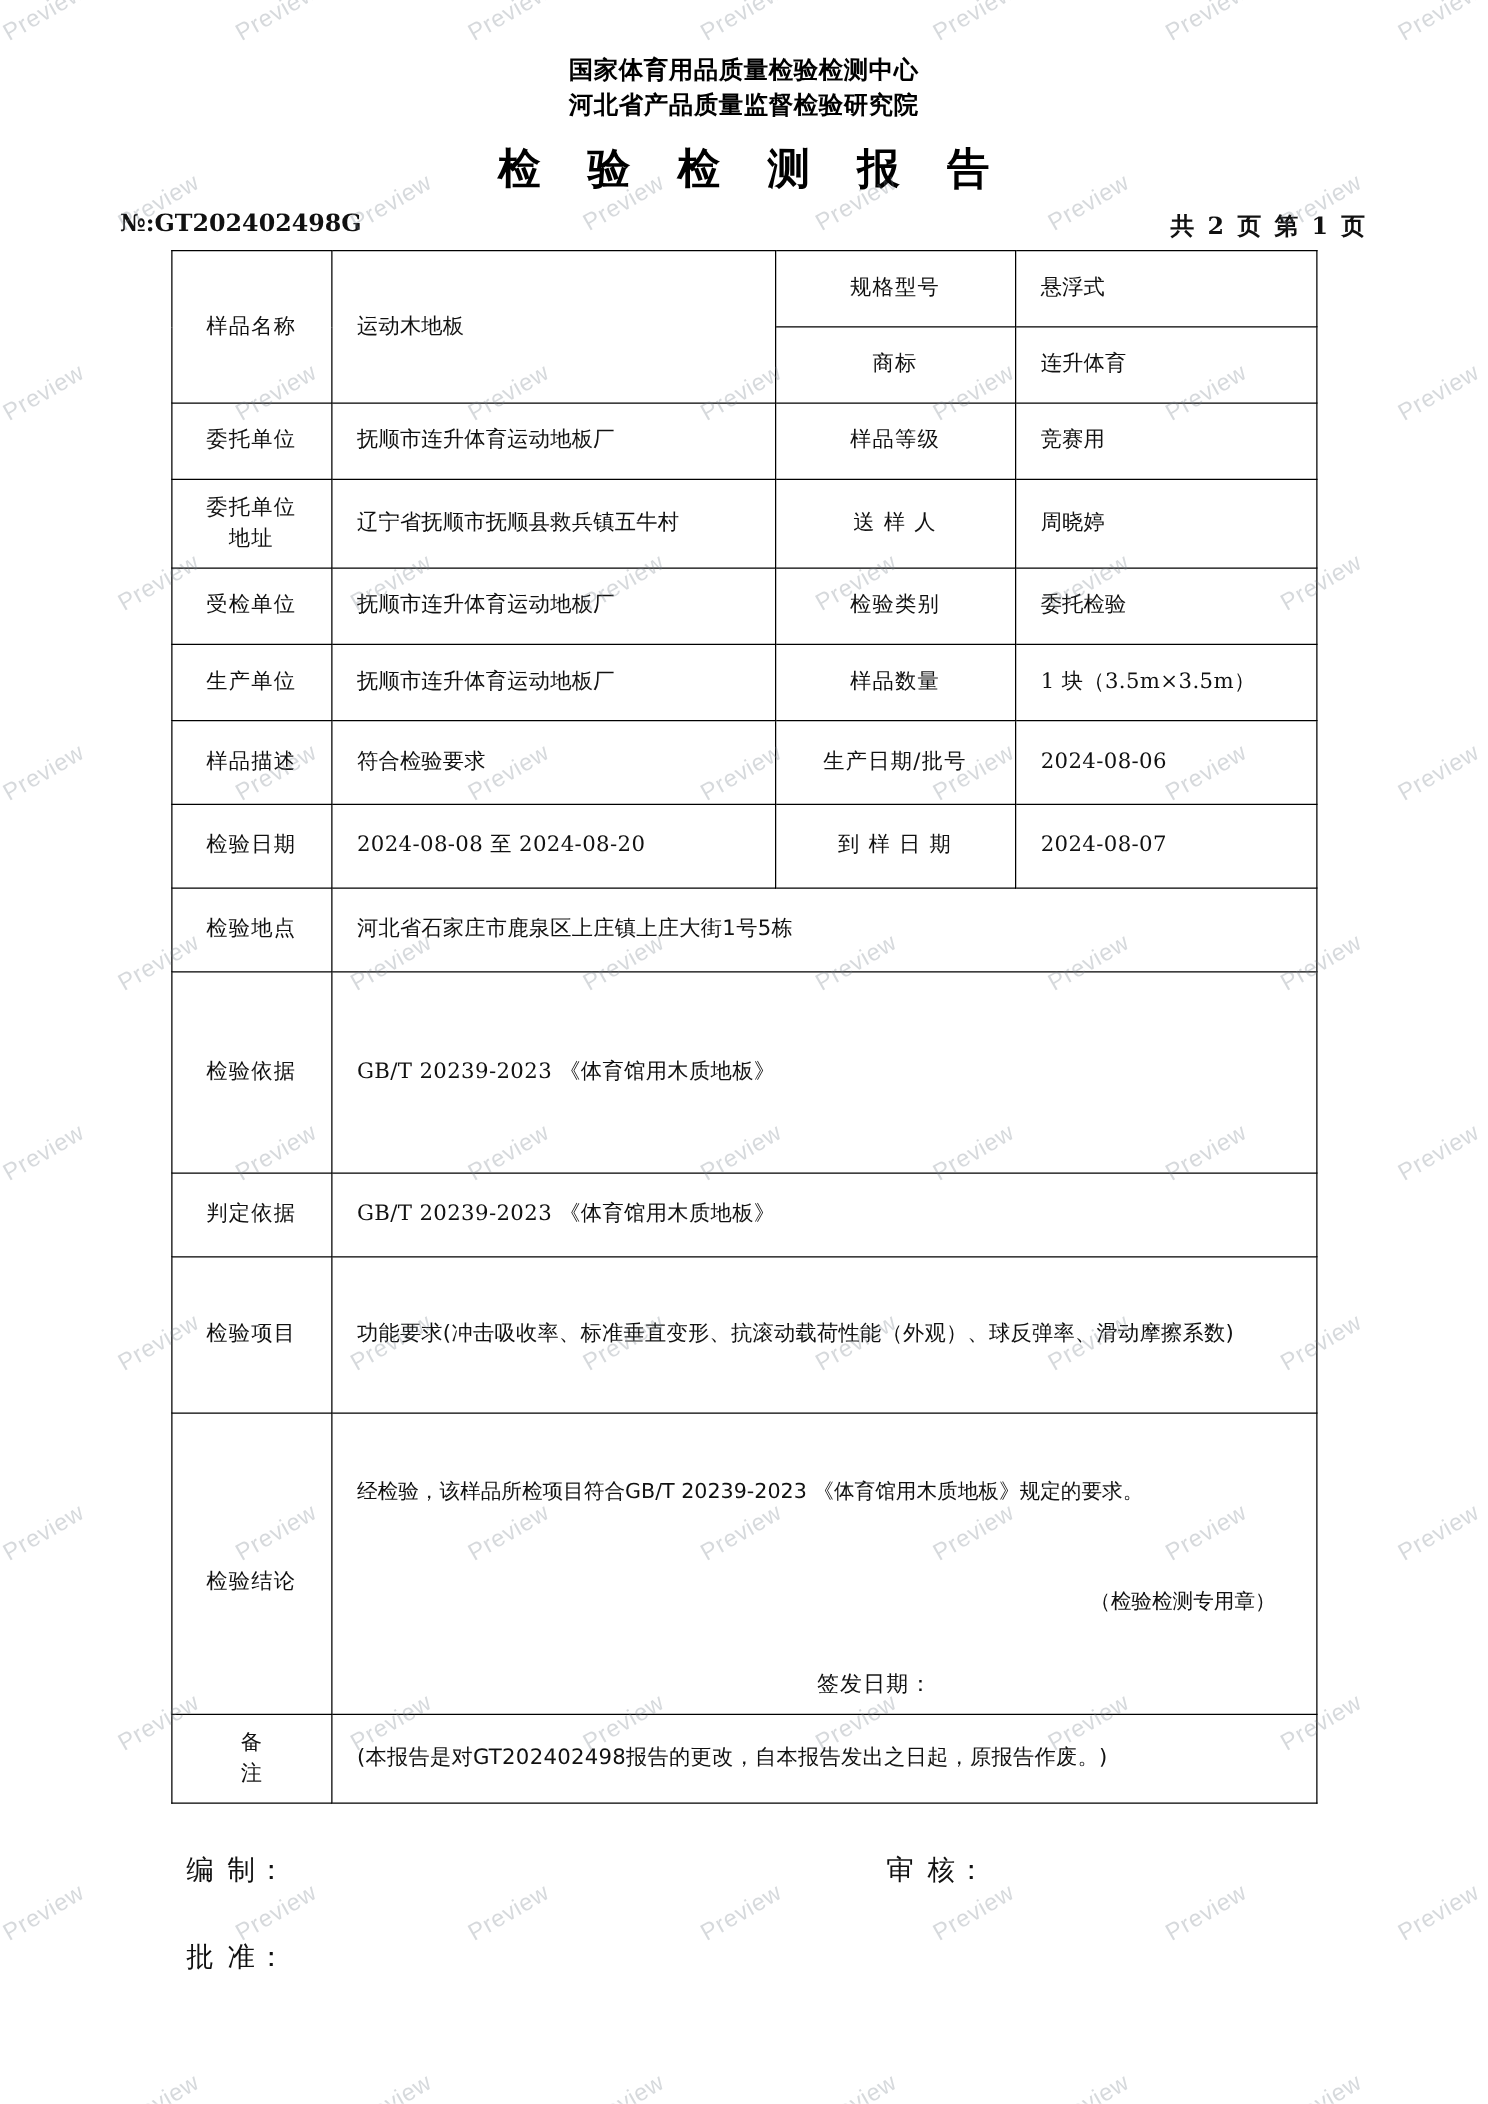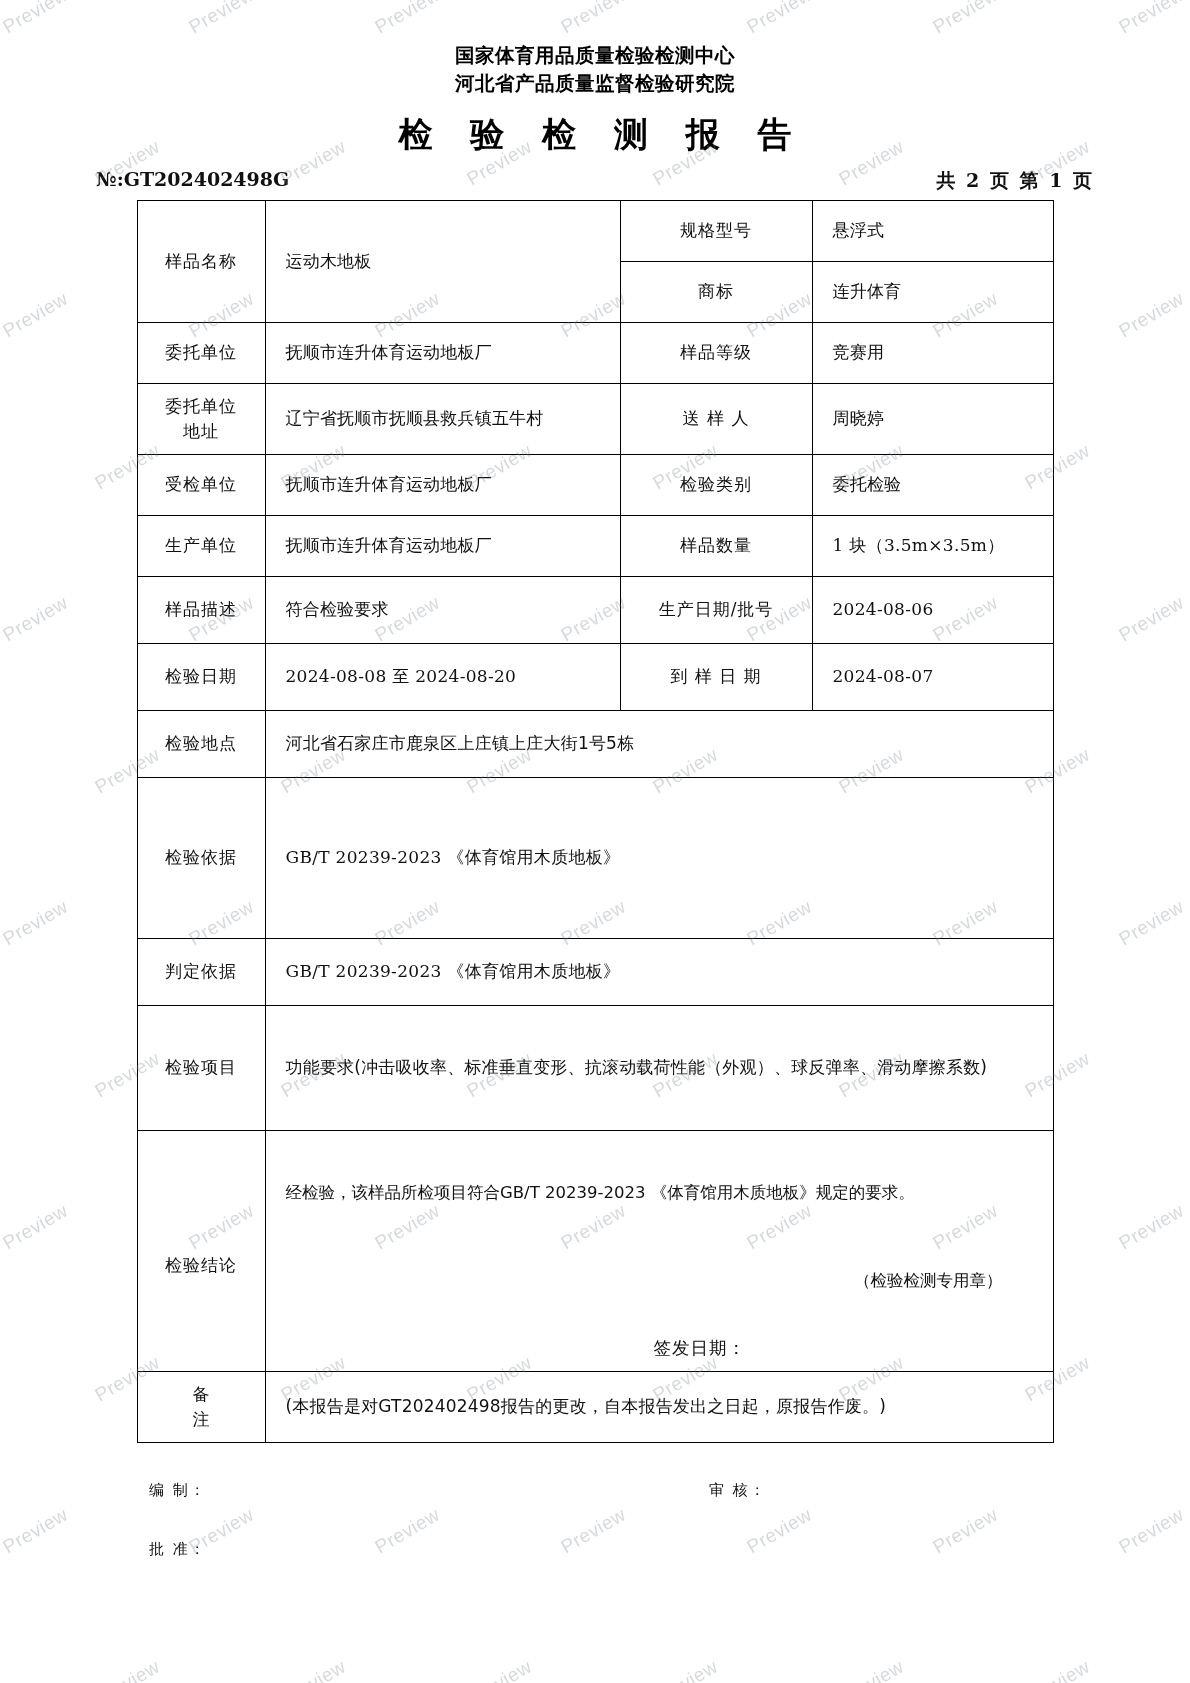--- a/index.html
+++ b/index.html
@@ -136,21 +136,21 @@
     position: relative;
     height: 100%;
   }
   .conclusion-text {
     padding-top: 44px;
     font-family: "DejaVu Sans", "Liberation Sans", sans-serif;
     font-size: 16.5px;
   }
   .seal-text {
     position: absolute;
-    right: 30px;
+    right: 12px;
     top: 132px;
     font-family: "DejaVu Sans", "Liberation Sans", sans-serif;
     font-size: 16.5px;
     text-align: center;
   }
   .issue-date {
     position: absolute;
     left: 368px;
     top: 198px;
     font-family: "DejaVu Sans", "Liberation Sans", sans-serif;
@@ -163,21 +163,21 @@
     letter-spacing: 12px;
     padding-left: 12px;
   }
 
   .footer {
     width: 916px;
     margin: 0 auto;
     position: relative;
     padding-top: 38px;
     font-family: "DejaVu Sans", "Liberation Sans", sans-serif;
-    font-size: 15px;
+    font-size: 22px;
   }
   .footer-row {
     display: flex;
     margin-bottom: 40px;
   }
   .footer-left { width: 560px; padding-left: 12px; letter-spacing: 2px; }
   .footer-right { letter-spacing: 2px; }
 </style>
 </head>
 <body>

